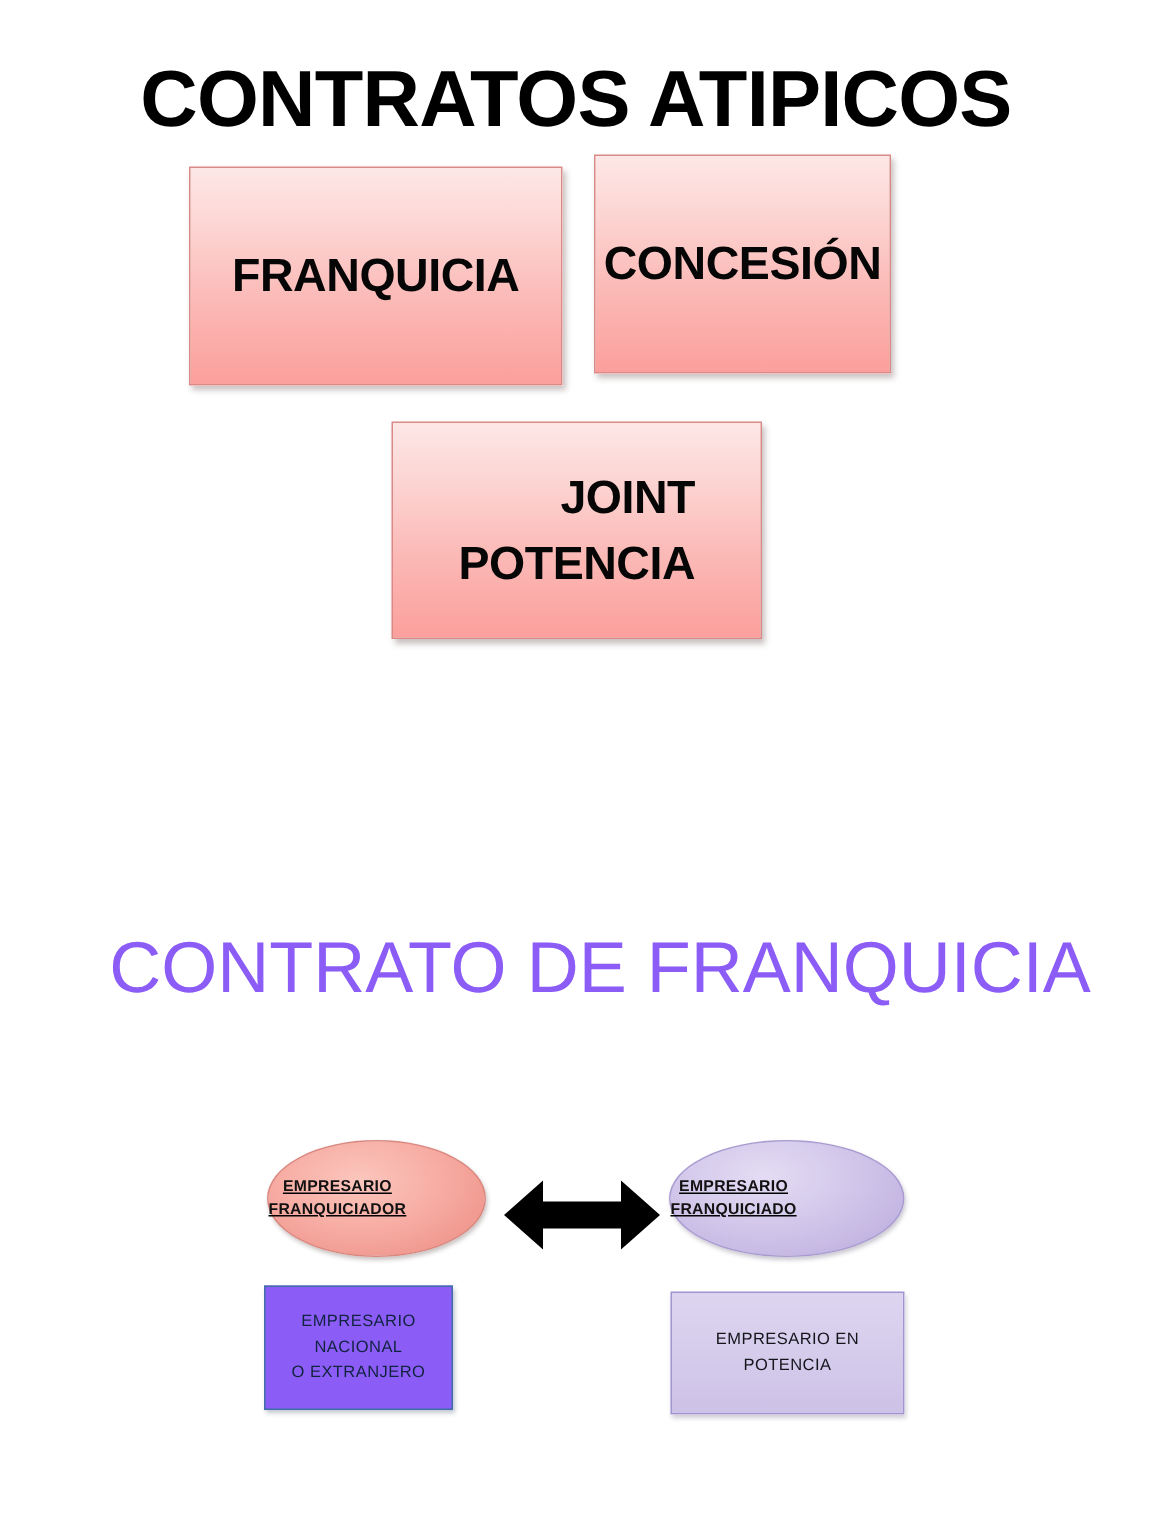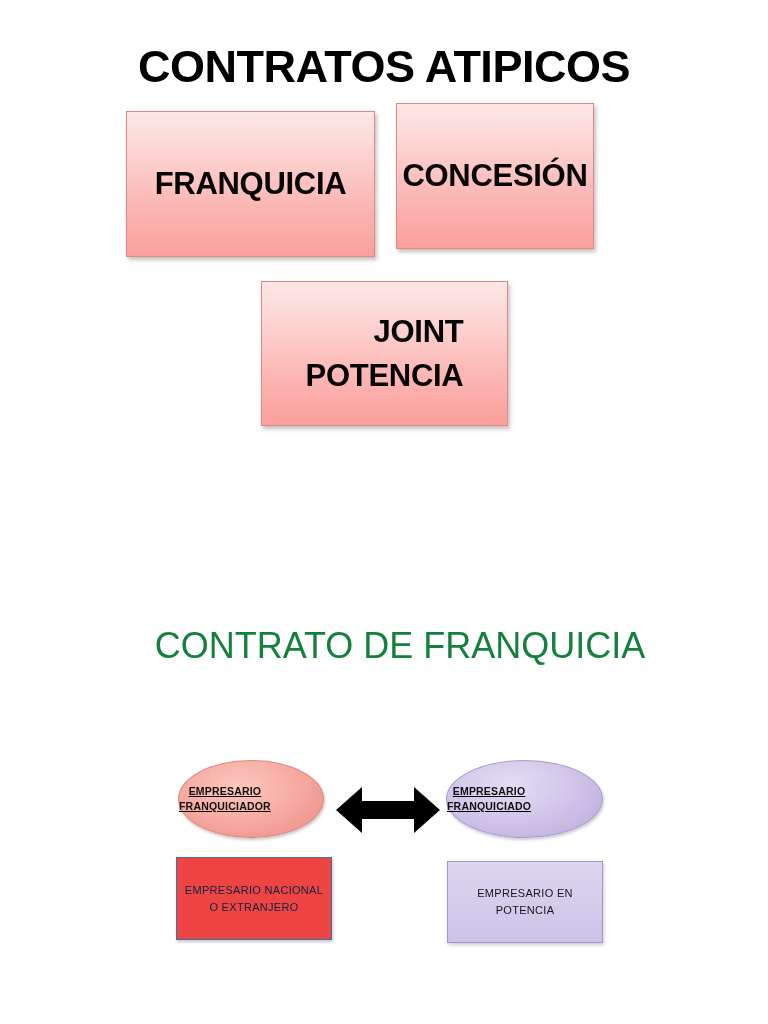--- a/index.html
+++ b/index.html
@@ -24,39 +24,39 @@
     background: #ffffff;
   }
 
   
   .title-main {
     position: absolute;
     left: 0;
     right: 0;
     top: 40px;
     text-align: center;
-    font-size: 45px;
+    font-size: 53px;
     line-height: 54px;
     font-weight: bold;
     letter-spacing: -0.5px;
     color: #000000;
     white-space: nowrap;
   }
 
   .title-section {
     position: absolute;
     left: 0;
     right: 0;
     top: 622px;
     text-align: center;
-    font-size: 36px;
+    font-size: 48px;
     line-height: 48px;
     font-weight: normal;
     letter-spacing: 0px;
-    color: #15803d;
+    color: #8b5cf6;
     white-space: nowrap;
     margin-left: 32px;
   }
 
   
   .pink-box {
     position: absolute;
     box-sizing: border-box;
     background: linear-gradient(to bottom, #fde7e6 0%, #fcd4d2 28%, #fbb9b6 62%, #fb9f9c 100%);
     border: 1.5px solid #d98a86;
@@ -131,22 +131,22 @@
     text-align: center;
   }
   .flat-box .node-label {
     font-size: 11px;
     line-height: 17px;
     letter-spacing: 0.3px;
     white-space: pre-line;
   }
 
   #box-nacional-extranjero {
-    left: 176px; top: 857px; width: 156px; height: 83px;
-    background: #ef4444;
+    left: 176px; top: 857px; width: 126px; height: 83px;
+    background: #8b5cf6;
     border: 1px solid #3f6fa8;
     box-shadow: 1px 2px 3px rgba(50, 70, 100, 0.3);
   }
   #box-nacional-extranjero .node-label { color: #10233f; }
 
   #box-en-potencia {
     left: 447px; top: 861px; width: 156px; height: 82px;
     background: linear-gradient(to bottom, #ddd5f0 0%, #d6cdec 45%, #cdc2e7 100%);
     border: 1.5px solid #a294cf;
     box-shadow: 1px 2px 3px rgba(70, 60, 90, 0.26);

